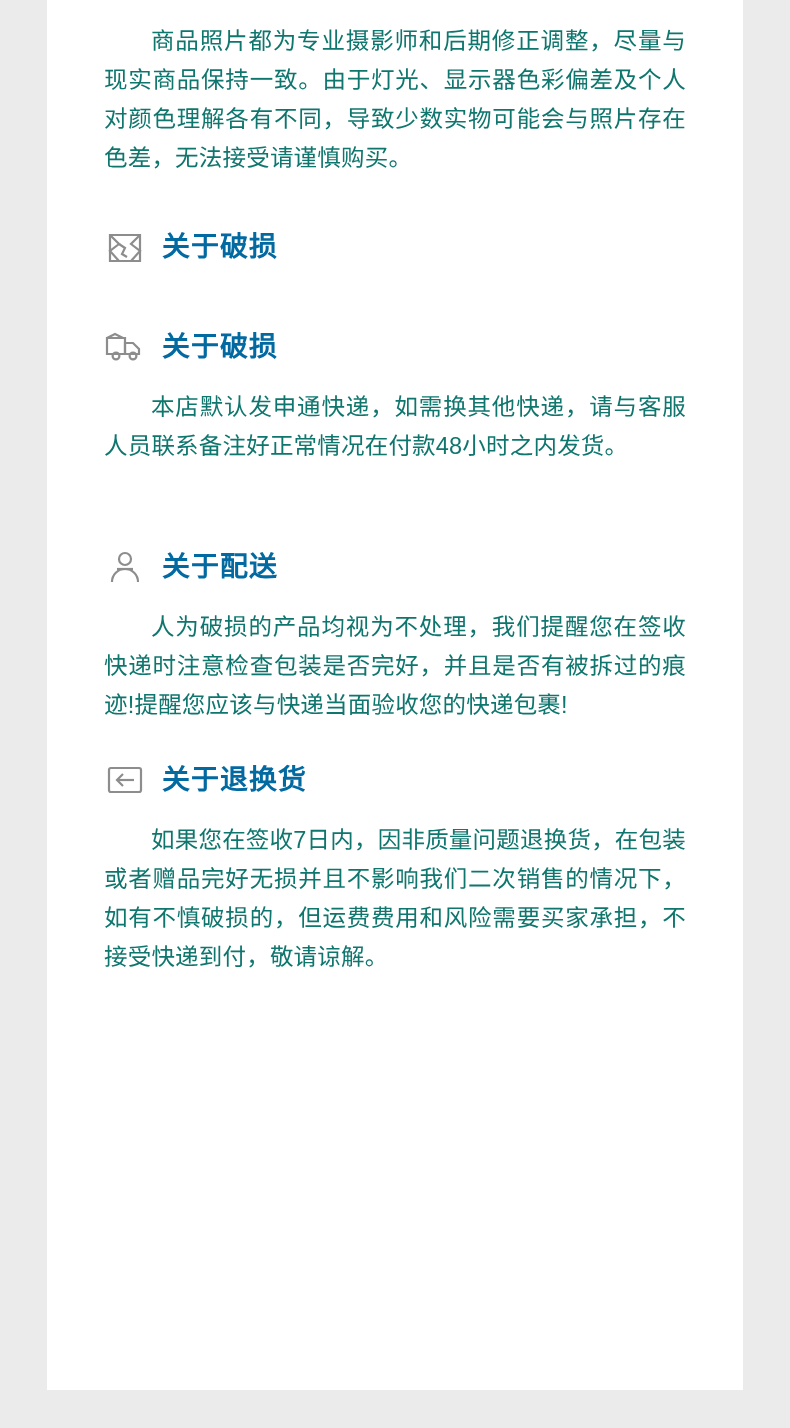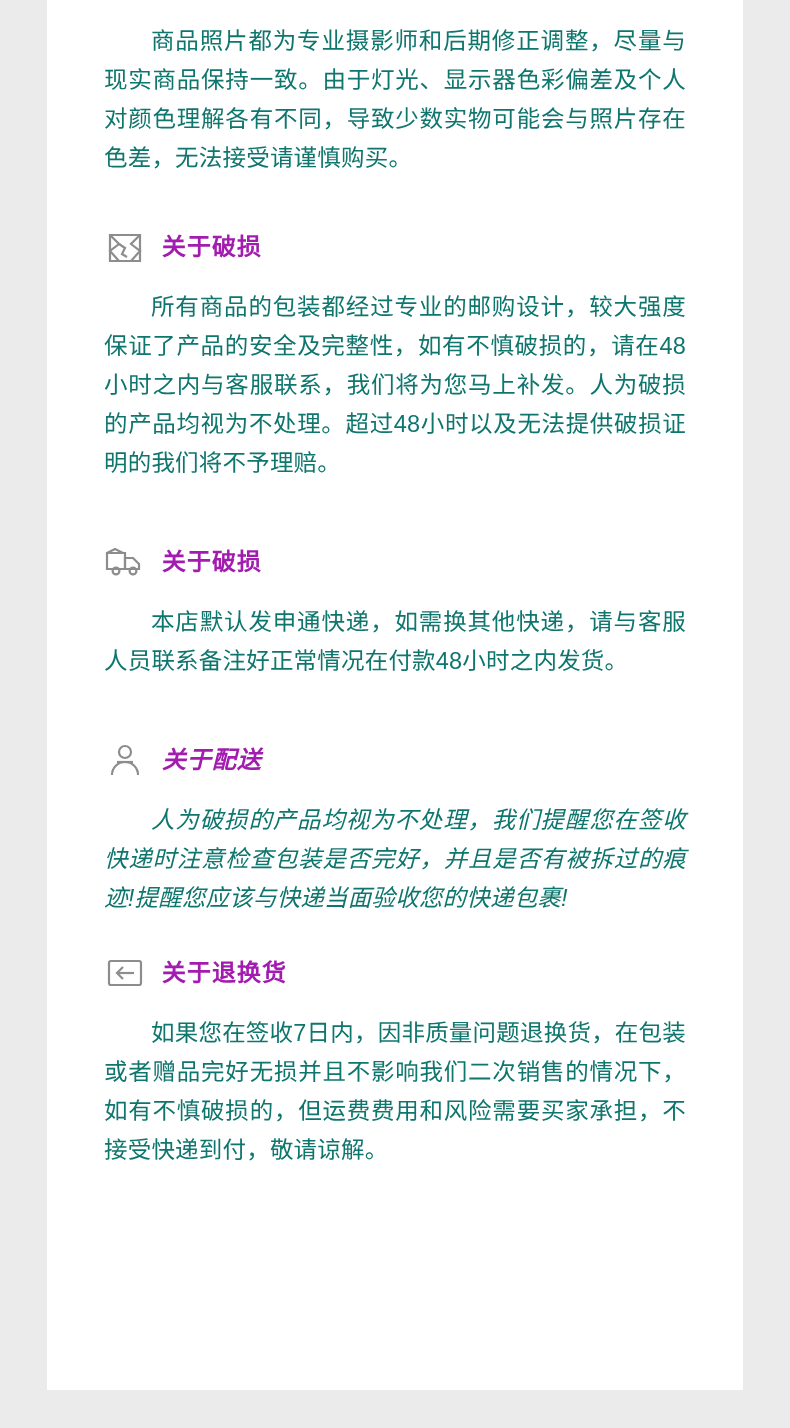--- a/index.html
+++ b/index.html
@@ -45,42 +45,42 @@
     flex: 0 0 42px;
     display: block;
     color: #8d8d8d;
   }
   .icon svg {
     display: block;
     width: 42px;
     height: 42px;
   }
   .sec-title {
-    font-size: 24px;
+    font-size: 28px;
     font-weight: bold;
-    color: #a21caf;
+    color: #0369a1;
     letter-spacing: 1px;
     line-height: 1.1;
     white-space: nowrap;
   }
   .sec-body {
     margin: 20px 57px 0 57px;
     font-size: 23.5px;
     line-height: 39px;
     color: #0f766e;
     text-align: justify;
     text-indent: 2em;
     letter-spacing: 0.2px;
   }
   
   .s-color  { margin-top: 0; }
   .s-color .sec-head { padding-top: 0; }
   .s-damage { margin-top: 48px; }
   .s-ship   { margin-top: 58px; }
-  .s-deliver{ margin-top: 58px; font-style: italic; }
+  .s-deliver{ margin-top: 80px; }
   .s-return { margin-top: 34px; }
 </style>
 </head>
 <body>
 
 <div class="page">
   <div class="card">
 
     <div class="section s-color">
       <div class="sec-head">
@@ -101,21 +101,20 @@
         <span class="icon">
           <svg viewBox="0 0 42 42" fill="none" stroke="currentColor" stroke-width="2.2">
             <path d="M6 9h30v26H6z"></path>
             <path d="M6 9l9 9-9 7 9 10"></path>
             <path d="M36 9l-9 9 9 7-9 10"></path>
             <path d="M15 18l6 4-3 6 5 3"></path>
           </svg>
         </span>
         <span class="sec-title">关于破损</span>
       </div>
-      <div class="sec-body">所有商品的包装都经过专业的邮购设计，较大强度保证了产品的安全及完整性，如有不慎破损的，请在48小时之内与客服联系，我们将为您马上补发。人为破损的产品均视为不处理。超过48小时以及无法提供破损证明的我们将不予理赔。</div>
     </div>
 
     <div class="section s-ship">
       <div class="sec-head">
         <span class="icon">
           <svg viewBox="0 0 42 42" fill="none" stroke="currentColor" stroke-width="2.2">
             <path d="M3 12h18v16H3z"></path>
             <path d="M21 17h8l6 6v5h-14z"></path>
             <circle cx="12" cy="30" r="3.4"></circle>
             <circle cx="29" cy="30" r="3.4"></circle>

